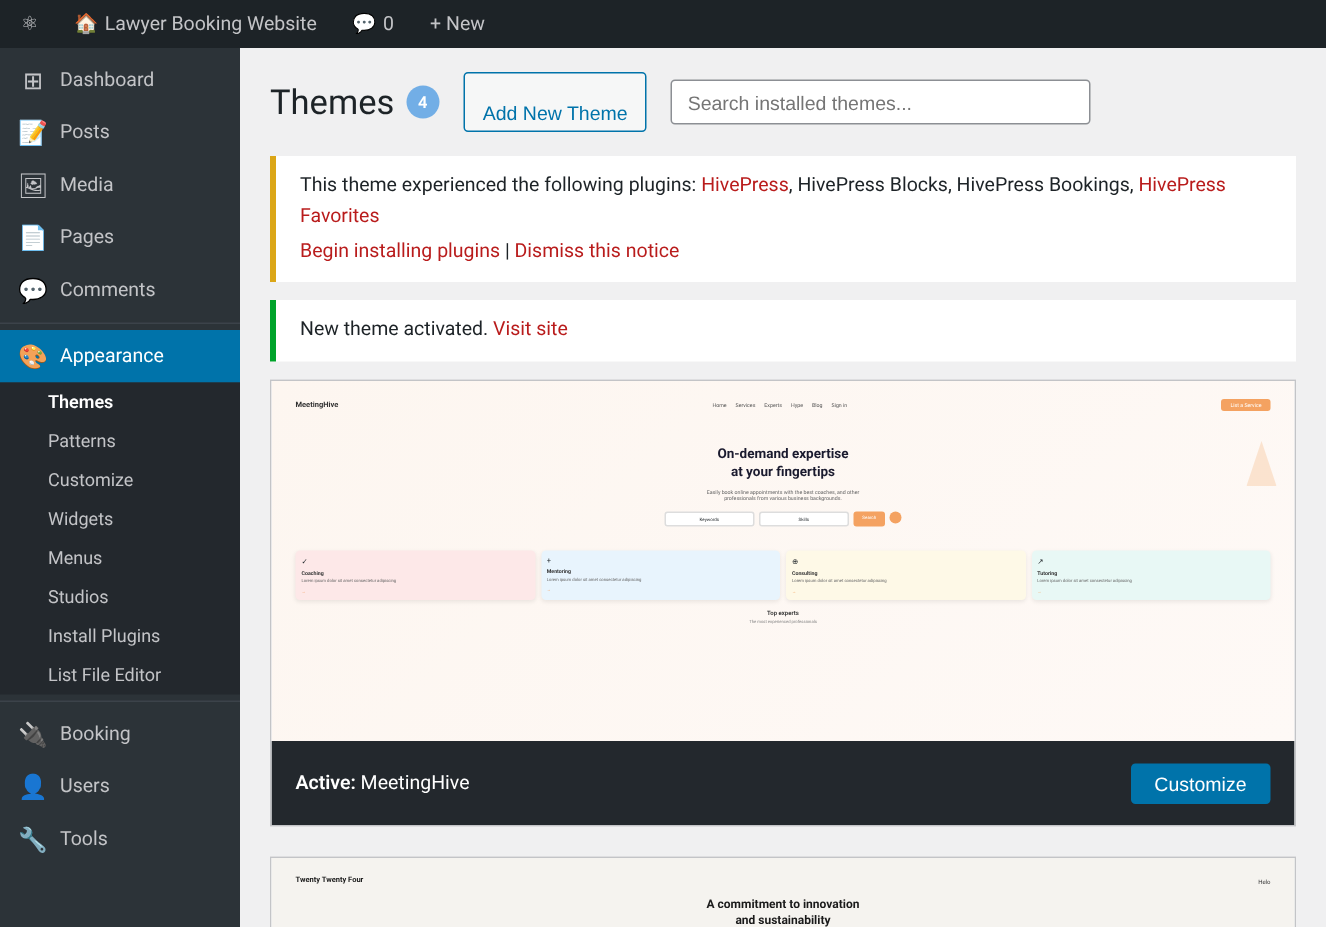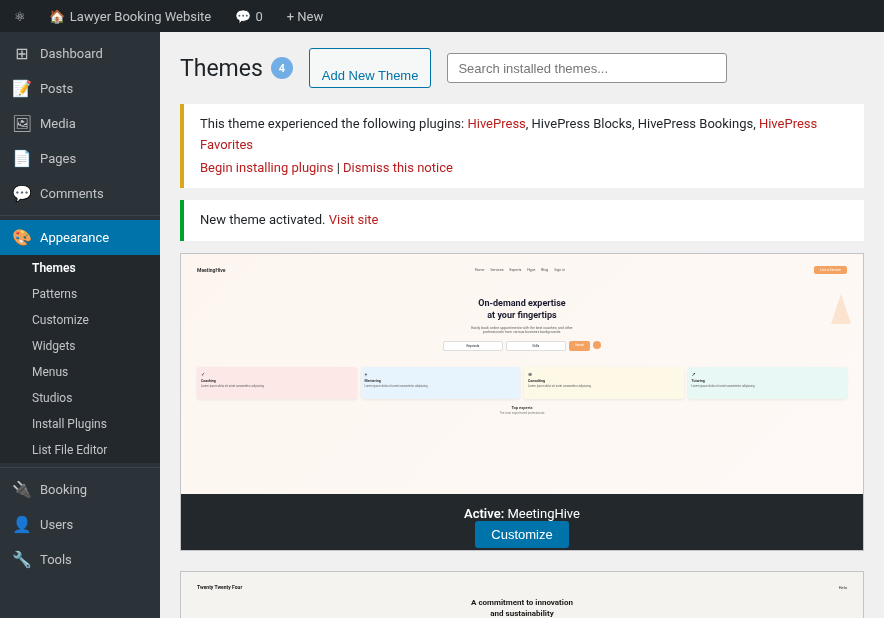--- a/index.html
+++ b/index.html
@@ -134,21 +134,20 @@
       position: relative;
     }
     .theme-footer {
       background: #23282d;
       color: #fff;
       padding: 12px 16px;
       display: flex;
       align-items: center;
       justify-content: space-between;
       height: 56px;
-      flex-direction: column;
     }
     .theme-active-label { font-size: 13px; }
     .theme-active-label span { font-weight: 400; }
     .theme-active-label strong { font-weight: 600; }
     .customize-btn {
       background: #0073aa;
       color: #fff;
       border: none;
       padding: 6px 16px;
       border-radius: 3px;

